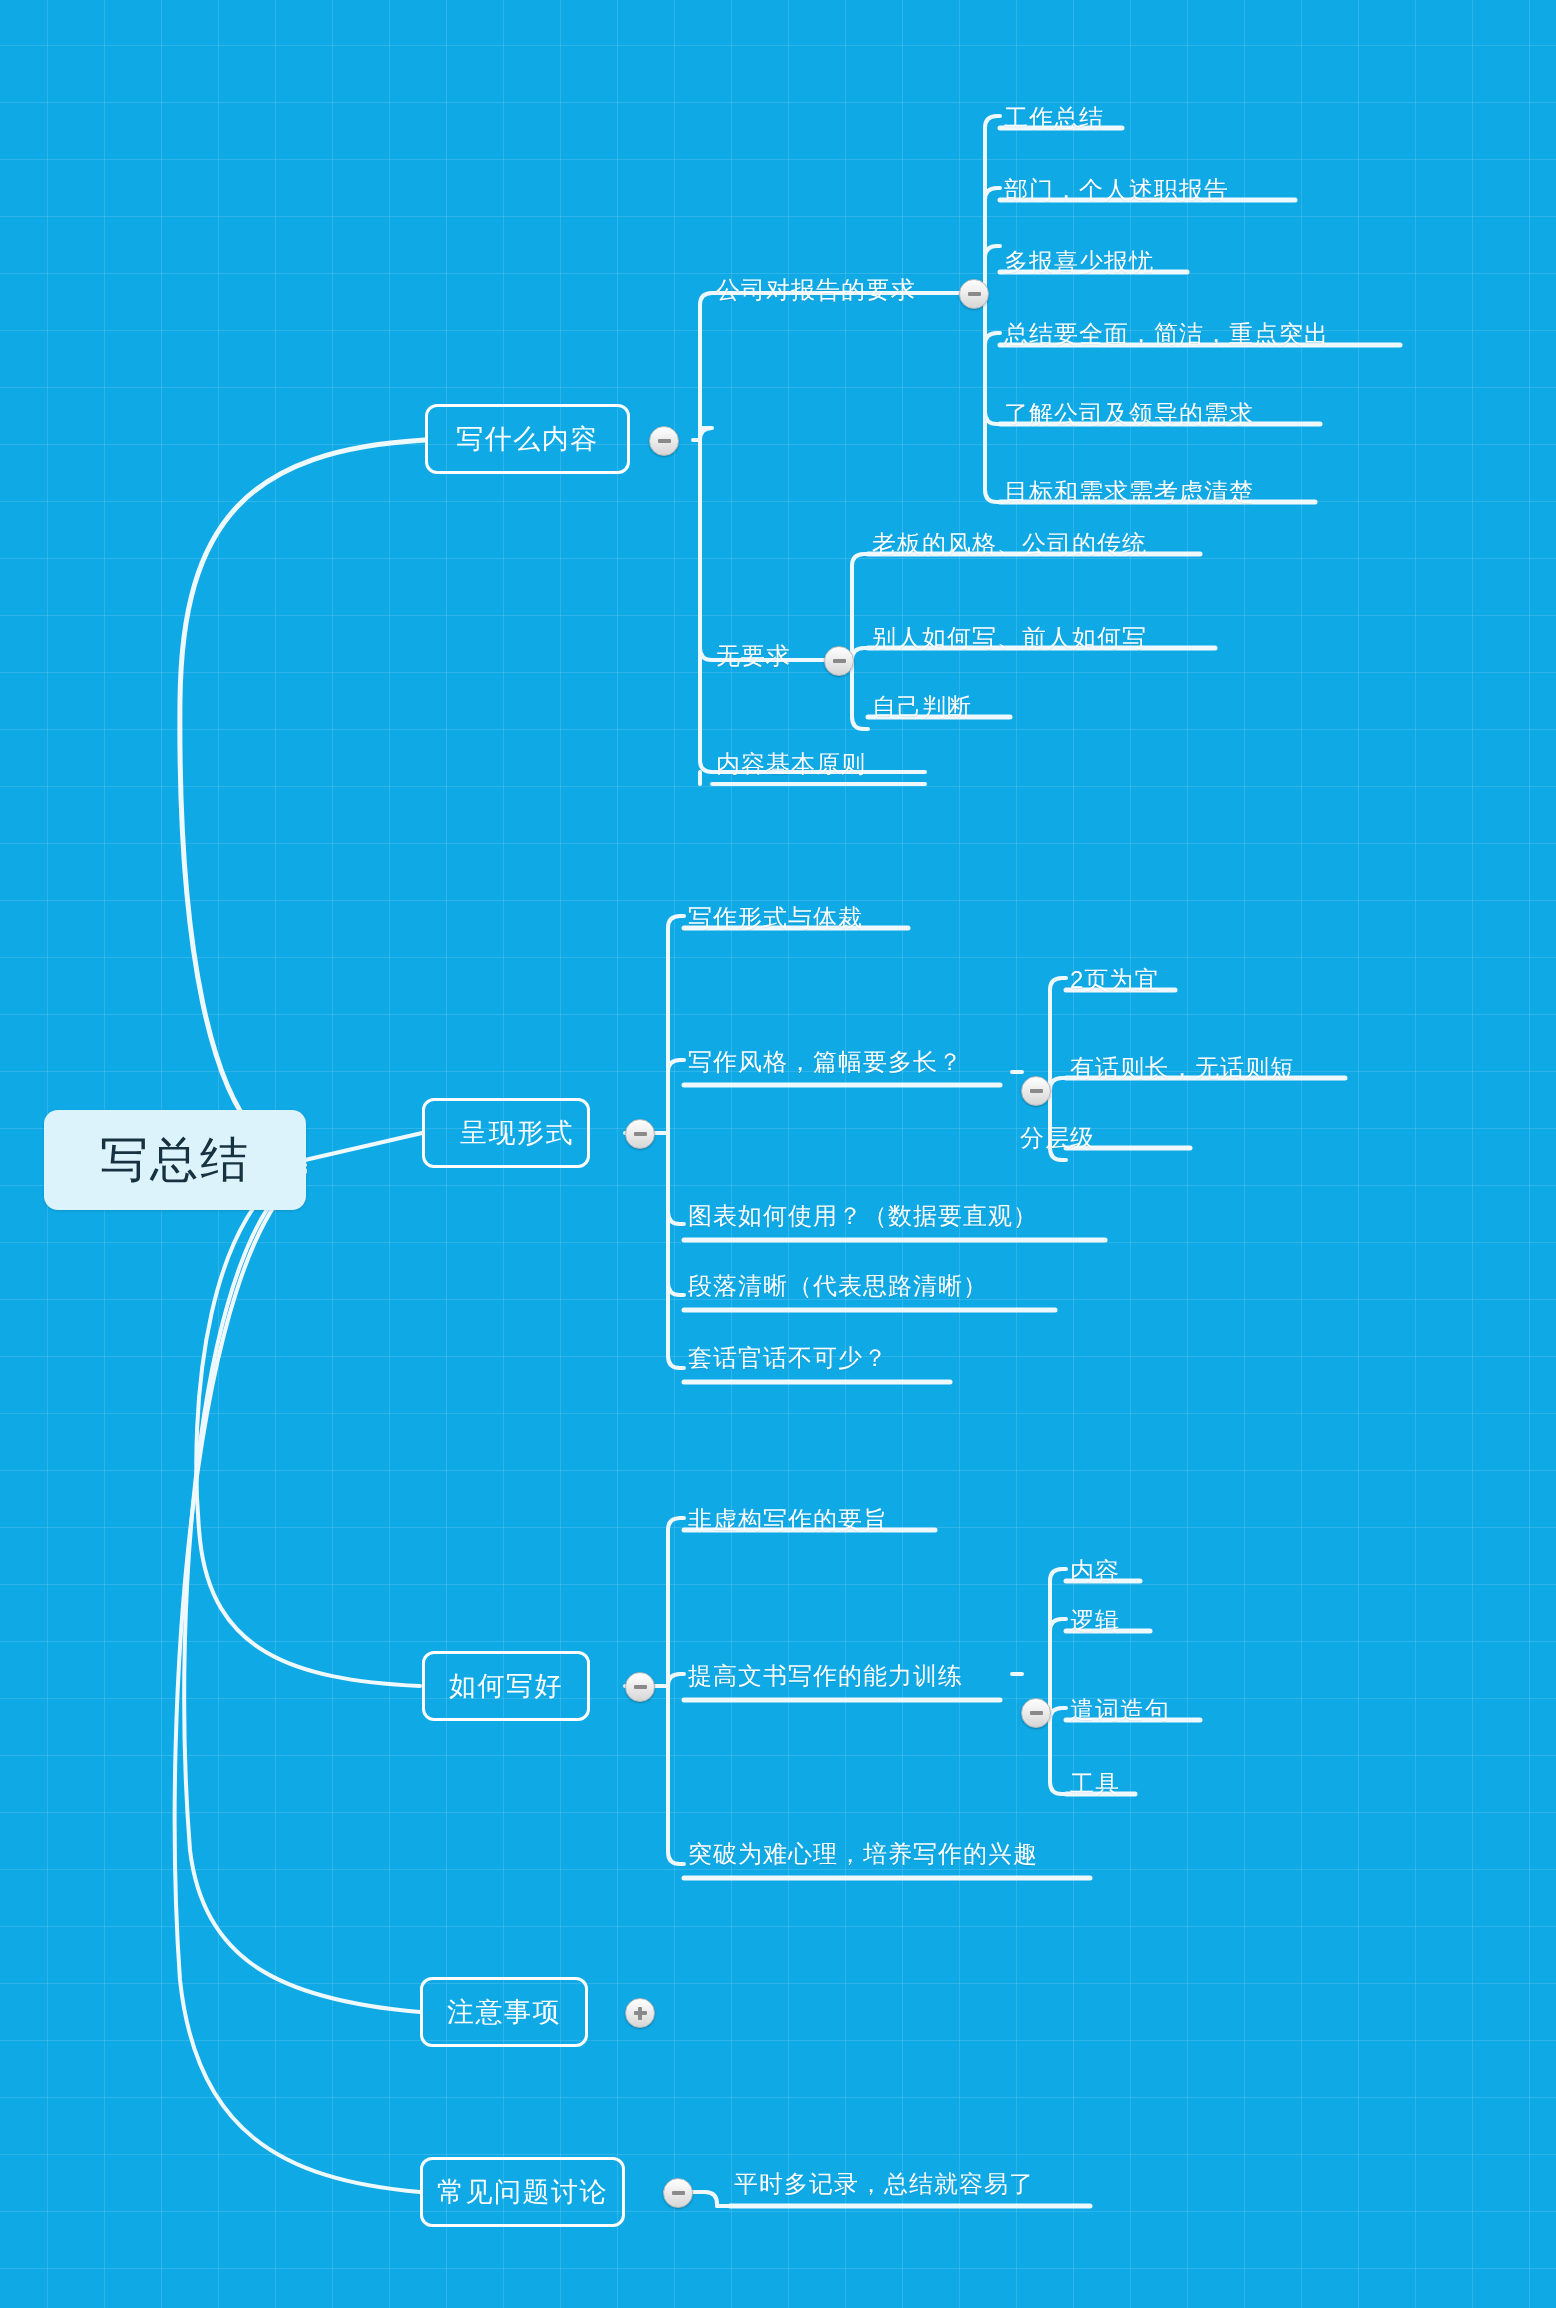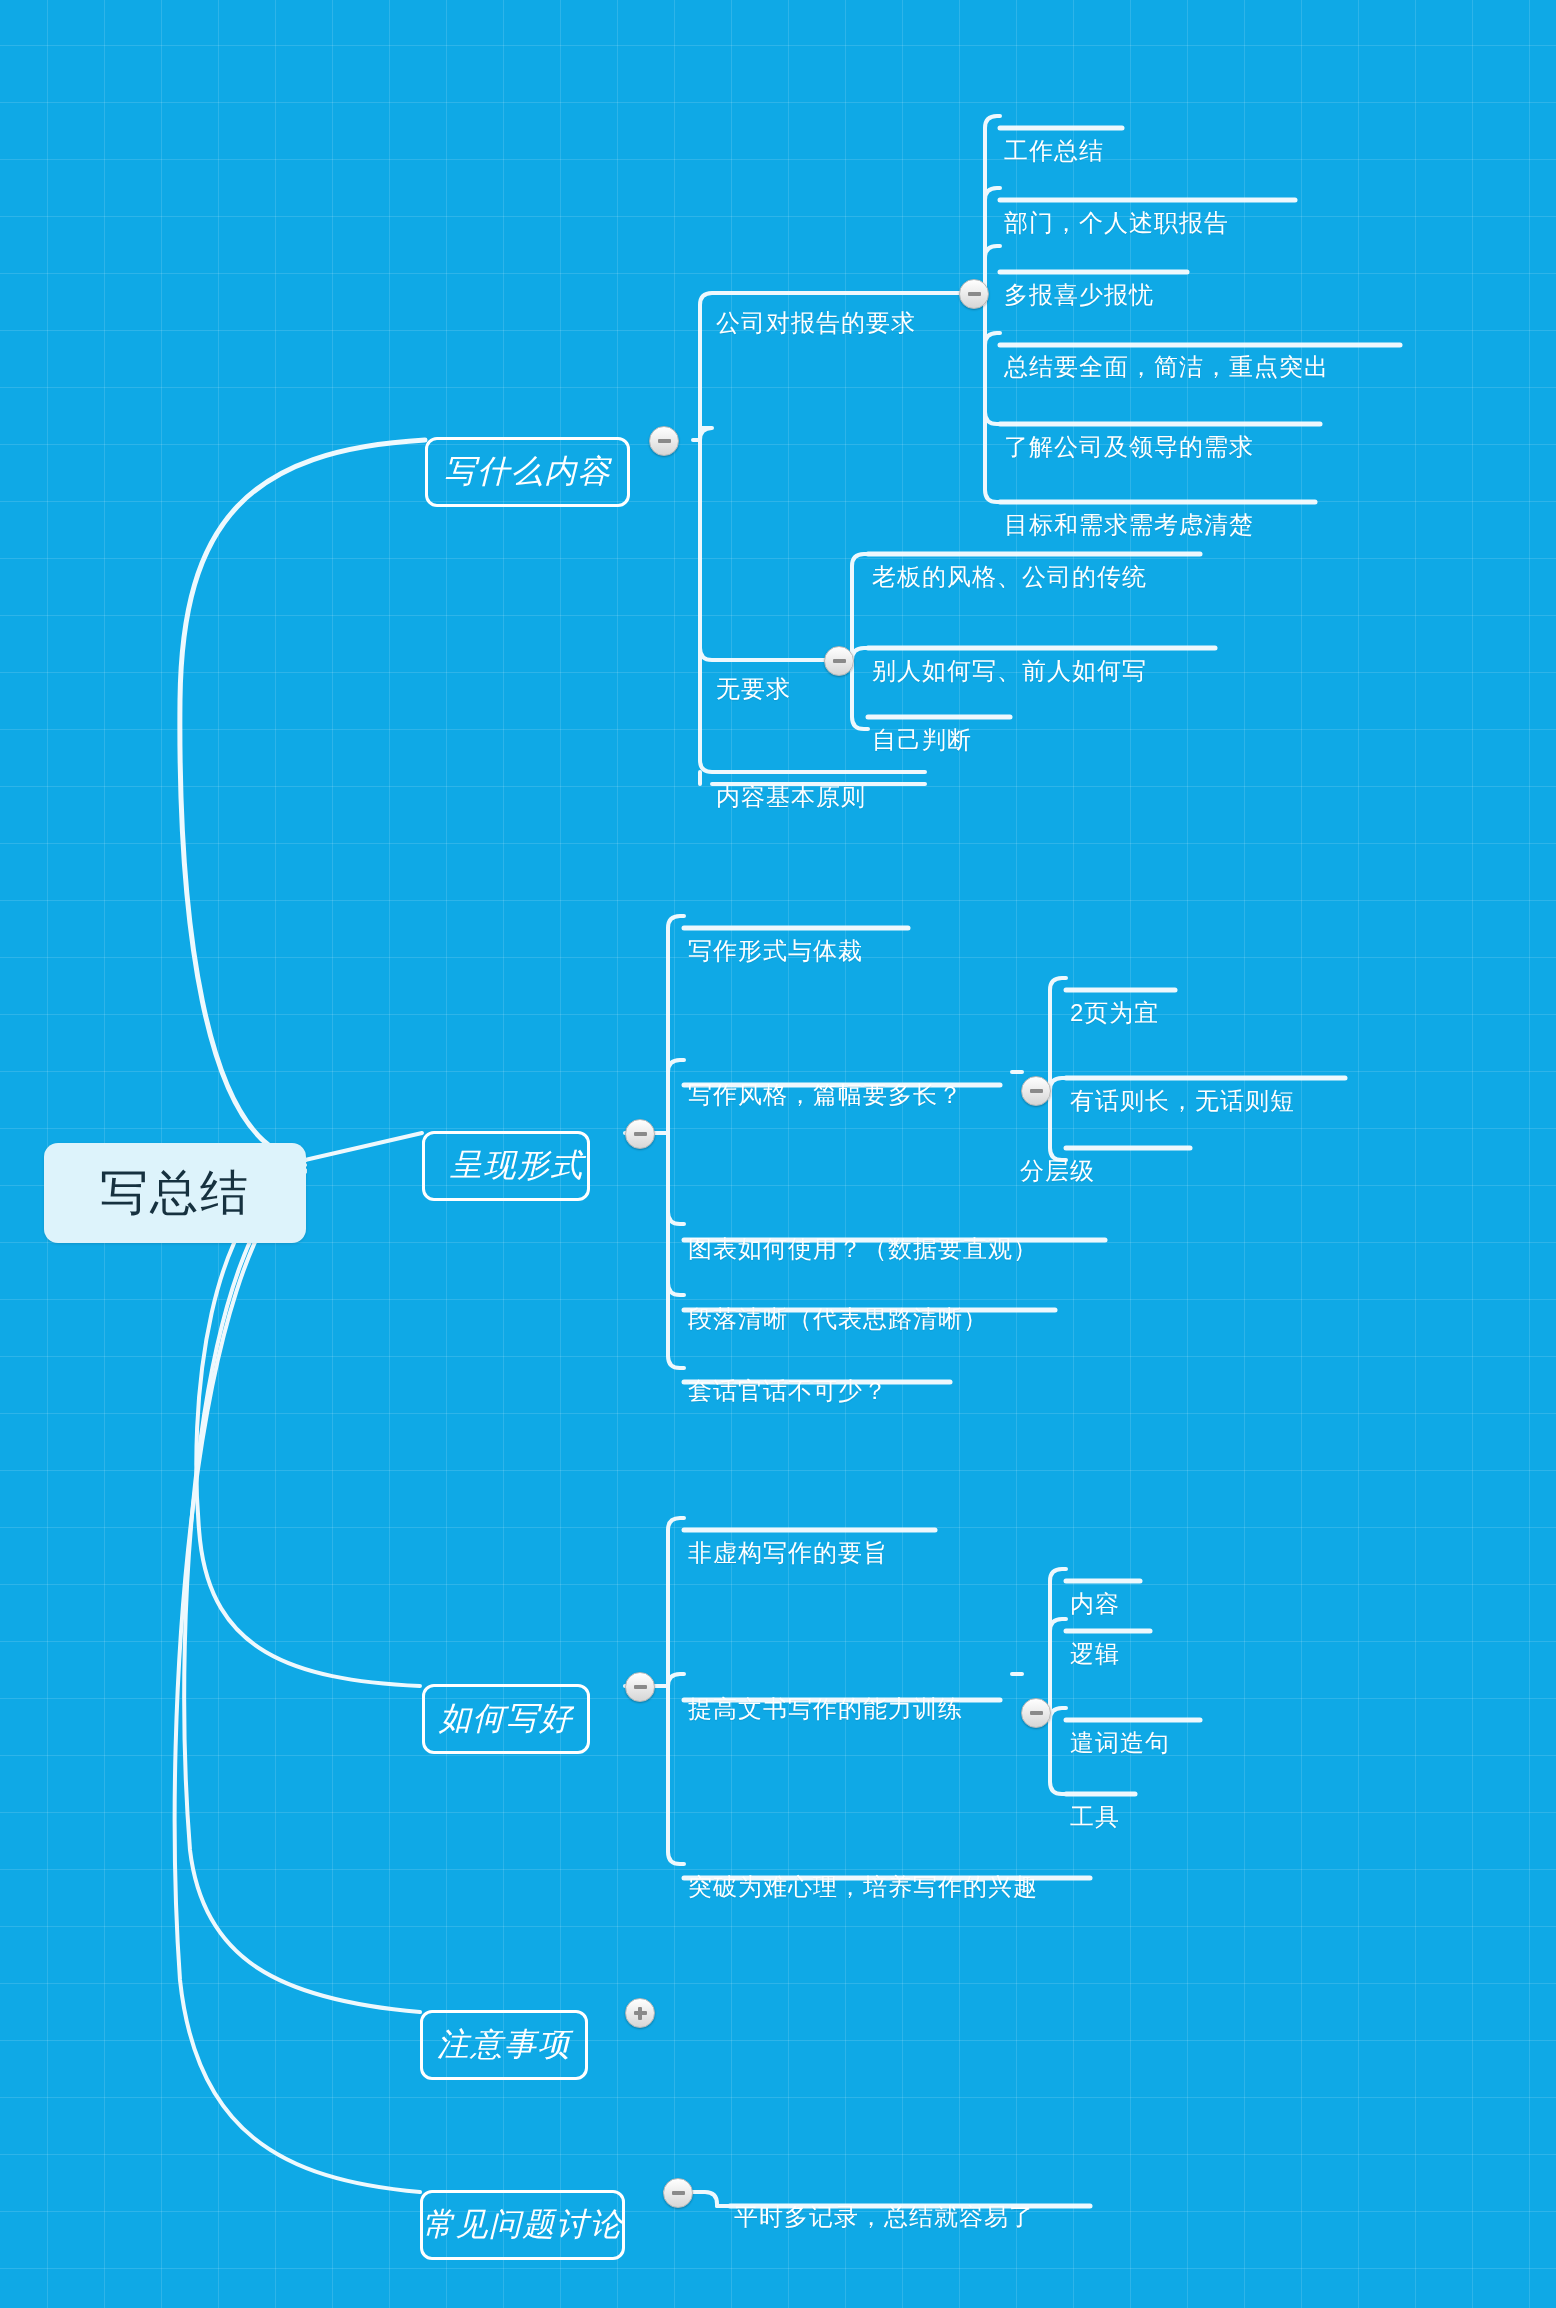--- a/index.html
+++ b/index.html
@@ -30,43 +30,41 @@
   }
 
   .node {
     position: absolute;
     box-sizing: border-box;
     white-space: nowrap;
     color: #FFFFFF;
     display: flex;
     align-items: center;
     justify-content: center;
-    margin-top: 33px;
   }
 
   
   .node.root {
     background: #DDF3FB;
     color: #16313F;
     border-radius: 14px;
     font-size: 48px;
     letter-spacing: 2px;
     padding: 10px 26px;
     box-shadow: 0 1px 3px rgba(0,0,0,0.12);
   }
 
   
   .node.branch {
     border: 3px solid #FFFFFF;
     border-radius: 12px;
-    font-size: 32px;
+    font-size: 27px;
     letter-spacing: 1.5px;
     padding: 0 20px;
     background: transparent;
-    font-style: italic;
   }
 
   
   .node.plain {
     font-size: 24px;
     letter-spacing: 1px;
     justify-content: flex-start;
     padding: 0 4px;
     text-shadow: 0 1px 1px rgba(0,0,0,0.08);
   }

